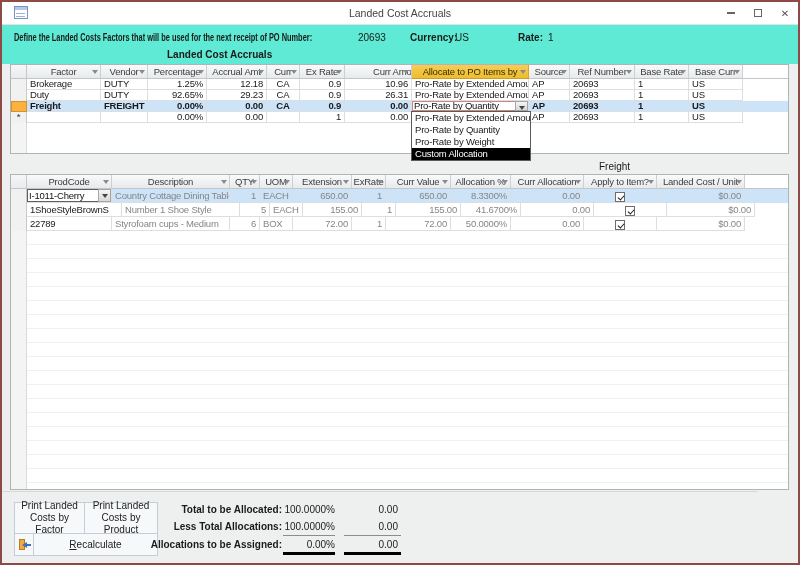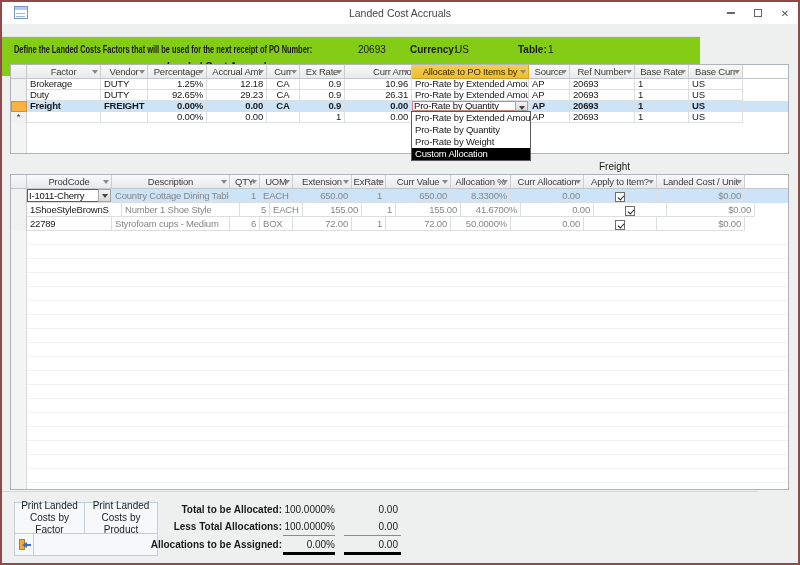--- a/index.html
+++ b/index.html
@@ -17,21 +17,21 @@
   .app-icon .bar { position:absolute; left:0; top:0; width:100%; height:3px; background:#b3c8ec; }
   .app-icon .ln { position:absolute; left:1px; width:9px; height:1px; background:#9db4dd; }
   .title-text { position:absolute; left:0; top:5px; width:100%; text-align:center;
     font-size:10.5px; color:#444; }
   .win-controls { position:absolute; right:6px; top:0; height:22px; display:flex; align-items:center; gap:13px; }
   .wc { width:14px; height:14px; display:flex; align-items:center; justify-content:center;
     color:#555; font-size:10px; cursor:default; }
   .wc-min i { display:block; width:8px; height:2px; background:#666; }
   .wc-max i { display:block; width:8px; height:8px; border:1px solid #666; }
   
-  .band { position:absolute; left:0; top:34px; width:698px; height:40px; background:#84cc16;
+  .band { position:absolute; left:0; top:22px; width:796px; height:40px; background:#5eead4;
     border-top:1px solid #e2e4e3; }
   .prompt { position:absolute; left:12px; top:7px; font-weight:bold; white-space:nowrap;
     transform:scaleX(0.74); transform-origin:left center; font-size:10px; }
   .band-val { position:absolute; top:7px; font-size:10px; }
   .band-lbl { position:absolute; top:7px; font-size:10px; font-weight:bold; }
   .form-title { position:absolute; left:165px; top:24px; font-weight:bold; font-size:10px; }
   
   .ds { position:absolute; background:#fff; border:1px solid #aeb4b9; overflow:hidden;
     font-size:9.5px; letter-spacing:-0.2px; }
   .ds-top { left:8px; top:62px; width:779px; height:90px; }
@@ -137,21 +137,21 @@
         </span>
       <span class="wc">✕</span>
     </div>
   </div>
 
   <div class="band">
     <span class="prompt">Define the Landed Costs Factors that will be used for the next receipt of PO Number:</span>
     <span class="band-val" style="left:356px;">20693</span>
     <span class="band-lbl" style="left:408px;">Currency:</span>
     <span class="band-val" style="left:453px;">US</span>
-    <span class="band-lbl" style="left:516px;">Table:</span>
+    <span class="band-lbl" style="left:516px;">Rate:</span>
     <span class="band-val" style="left:546px;">1</span>
     <span class="form-title">Landed Cost Accruals</span>
   </div>
 
   <div class="ds ds-top" id="factors-table">
       <div class="ds-header-row">
         <div class="hsel"></div>
         <div class="hcell" style="width: 74px;"><div style="display: inline;">Factor</div><div class="harrow"></div></div>
         <div class="hcell" style="width: 47px;"><div style="display: inline;">Vendor</div><div class="harrow"></div></div>
         <div class="hcell" style="width: 59px;"><div style="display: inline;">Percentage</div><div class="harrow"></div></div>
@@ -331,20 +331,23 @@
           <span><span>Print Landed</span><br>
           <span>Costs by Product</span></span>
         </div>
       </div>
       <div class="btn-row2">
         <div class="btn btn-exit">
           <span class="door"></span>
           <span class="door-arrow"></span>
           <span class="door-stem"></span>
         </div>
+        <div class="btn btn-recalc">
+          <span><u>R</u><span>ecalculate</span></span>
+        </div>
       </div>
     </div>
 
     <div class="totals">
       <div class="tot-row" style="top:12px;">
         <span class="tot-lbl">Total to be Allocated:</span>
         <span class="tot-pct">100.0000%</span>
         <span class="tot-amt">0.00</span>
       </div>
       <div class="tot-row sumline" style="top:29px;">

